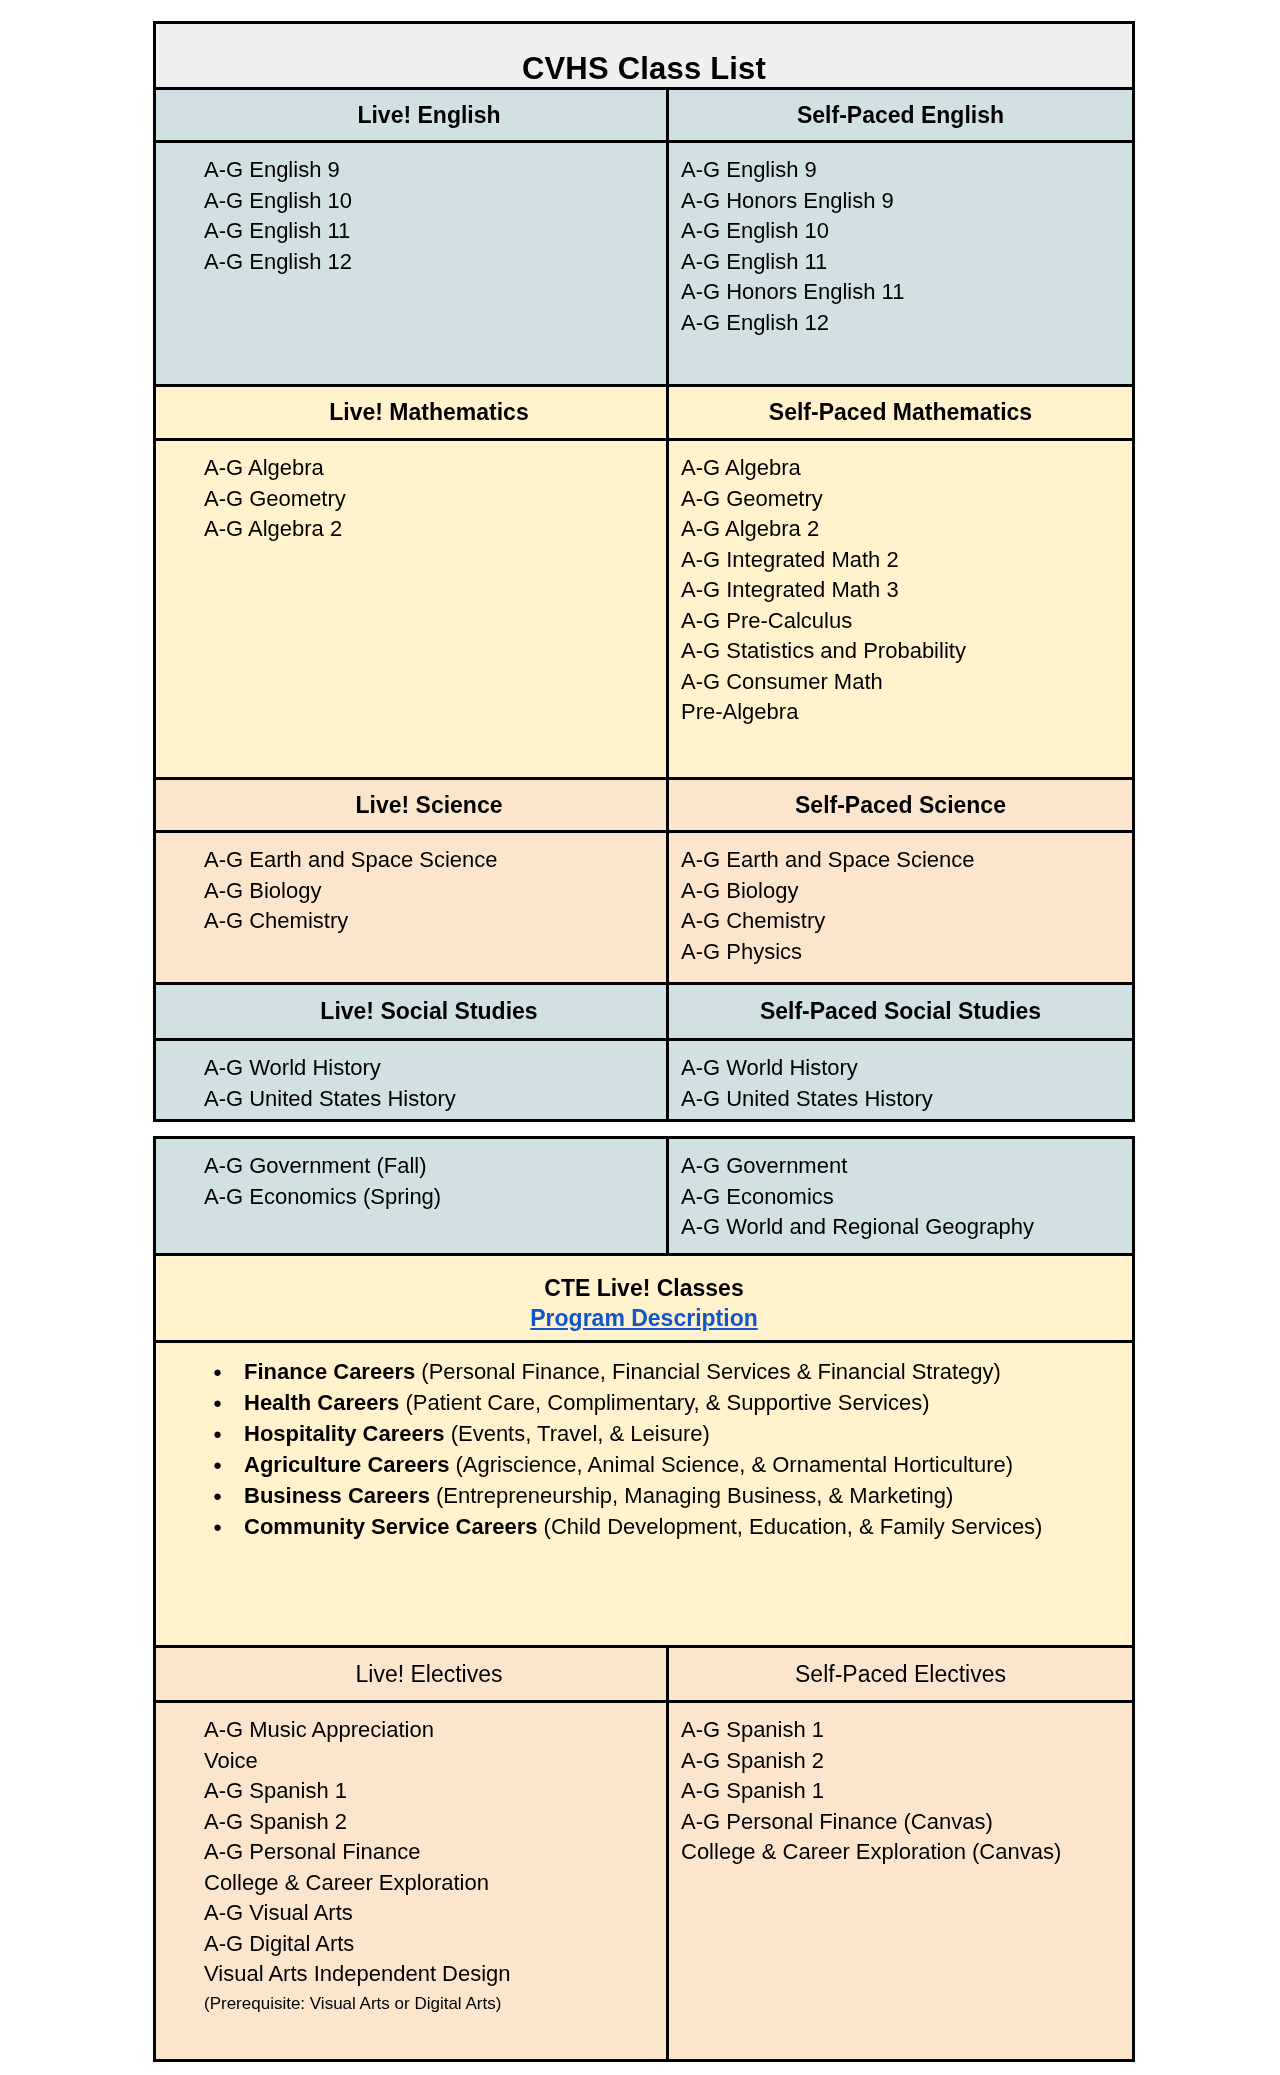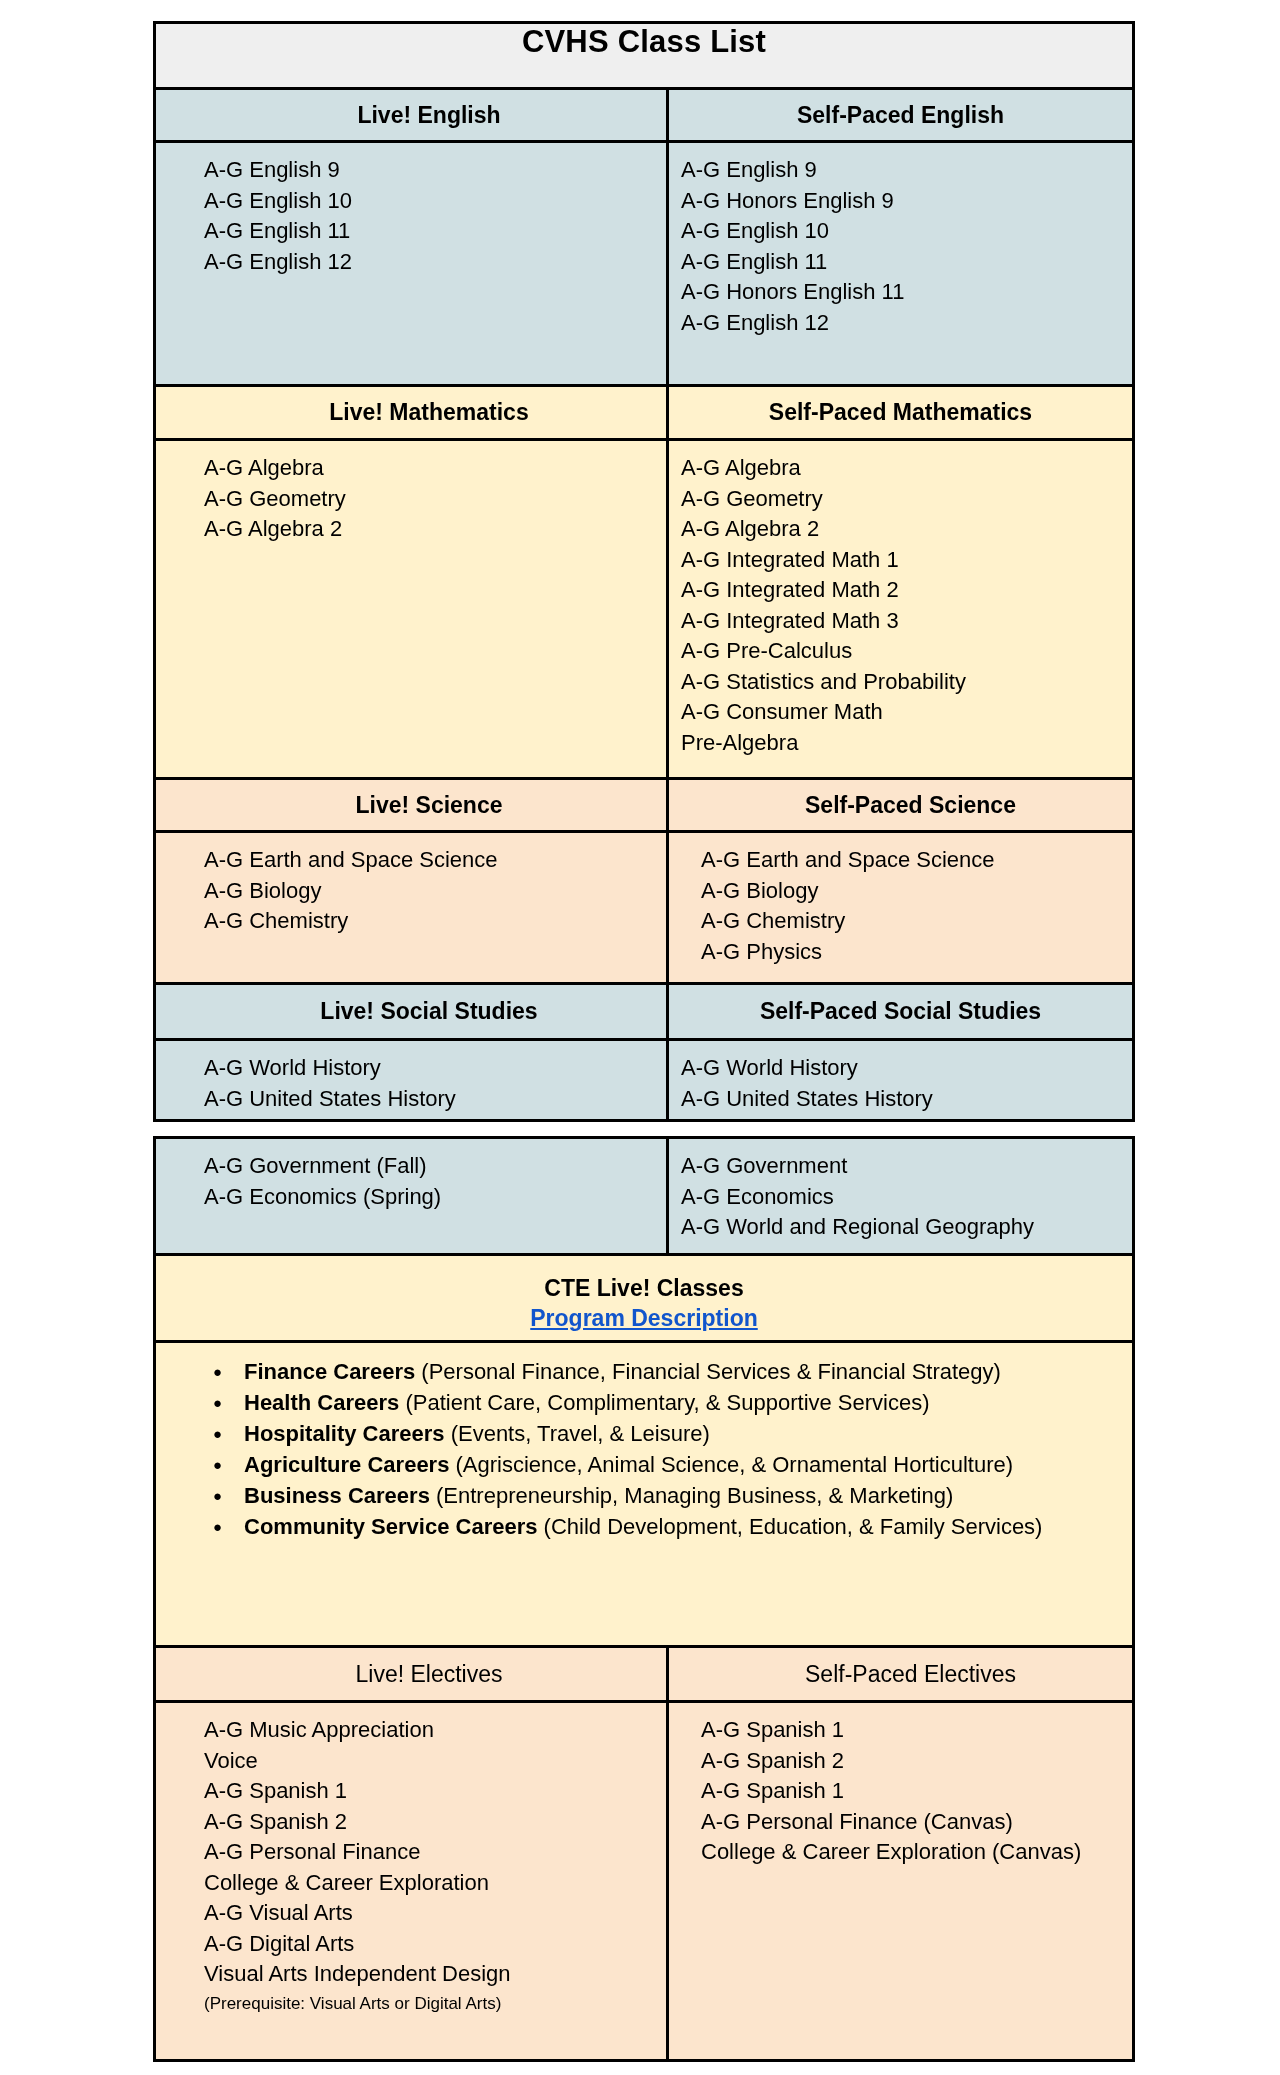--- a/index.html
+++ b/index.html
@@ -19,22 +19,22 @@
   }
   .row{display:flex;box-sizing:border-box;border-top:3px solid var(--border,#000);}
   .row.first{border-top:none;}
   .cell{box-sizing:border-box;position:relative;}
   .cell.l{width:477px;border-right:3px solid var(--border,#000);margin-left:36px;}
   .cell.r{flex:1;}
   .cell.merged{width:100%;}
   .bg-gray{background:var(--title_bg,#efefef);}
   .bg-cyan{background:var(--cyan,#d0e0e3);}
   .bg-cream{background:var(--cream,#fff2cc);}
-  .bg-peach{background:var(--peach,#fce5cd);gap:20px;}
-  .title-row{align-items:flex-start;justify-content:center;}
+  .bg-peach{background:var(--peach,#fce5cd);}
+  .title-row{align-items:flex-end;justify-content:center;}
   .doc-title{
     font-size:31px;font-weight:bold;text-align:center;width:100%;
     letter-spacing:0.2px;
   }
   .hdr{
     display:flex;align-items:center;justify-content:center;
     font-size:23px;font-weight:bold;text-align:center;
   }
   .hdr.light{font-weight:normal;}
   .body-cell{padding:12px 9px 0 12px;}
@@ -107,21 +107,20 @@
             <div class="li">A-G Algebra</div>
             <div class="li">A-G Geometry</div>
             <div class="li">A-G Algebra 2</div>
           </div>
       </div>
       <div class="cell r body-cell">
         <div class="list">
             <div class="li">A-G Algebra</div>
             <div class="li">A-G Geometry</div>
             <div class="li">A-G Algebra 2</div>
-            <div class="li">A-G Integrated Math 1</div>
             <div class="li">A-G Integrated Math 2</div>
             <div class="li">A-G Integrated Math 3</div>
             <div class="li">A-G Pre-Calculus</div>
             <div class="li">A-G Statistics and Probability</div>
             <div class="li">A-G Consumer Math</div>
             <div class="li">Pre-Algebra</div>
           </div>
       </div>
     </div>
 

